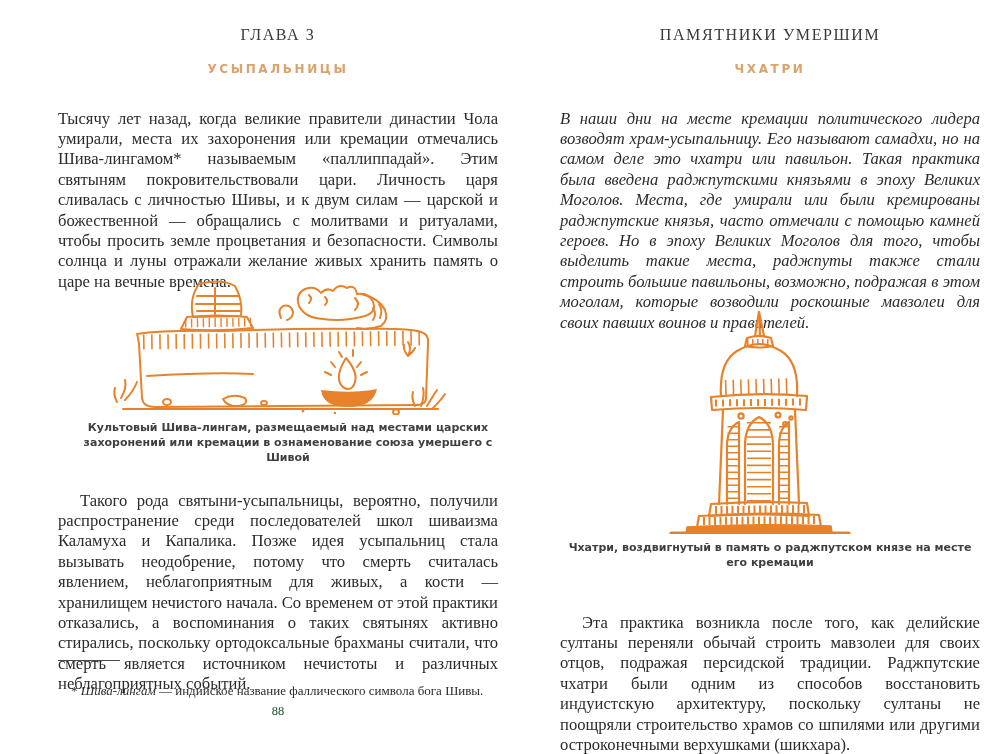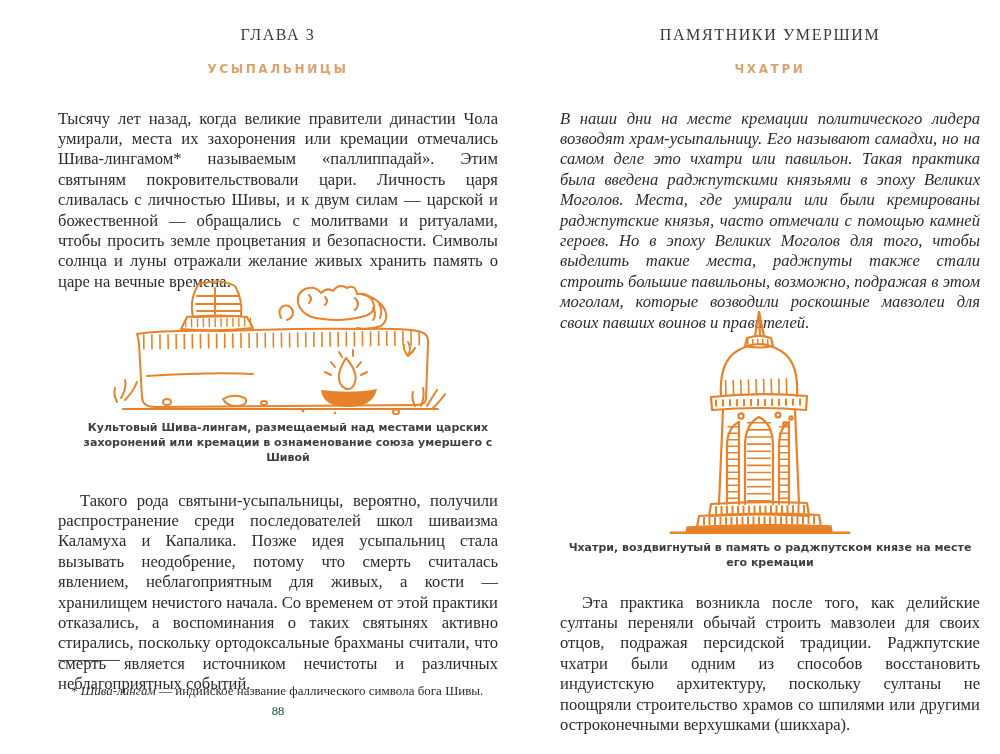--- a/index.html
+++ b/index.html
@@ -20,21 +20,21 @@
     letter-spacing:2.6px;color:#dba26c;
     font-family:"DejaVu Sans", sans-serif;
   }
   .body-par{
     font-size:16.6px;line-height:20.4px;text-align:justify;
     hyphens:auto;-webkit-hyphens:auto;color:#2b2b2b;
   }
   .par1-left{top:92px;}
   .par2-left{top:474px;text-indent:22px;}
   .par1-right{top:92px;font-style:italic;}
-  .par2-right{top:576px;text-indent:22px;}
+  .par2-right{top:596px;text-indent:22px;}
   .caption{
     text-align:center;font-family:"DejaVu Sans", sans-serif;
     font-weight:bold;font-size:11px;line-height:15px;color:#3f3f3f;
   }
   .caption-left{top:420px;padding:0 10px;}
   .caption-right{top:540px;}
   .illus{position:absolute;}
   .illus-left{top:270px;left:45px;width:350px;height:145px;}
   .illus-right{top:306px;left:97px;width:205px;height:228px;}
   .footnote-rule{

